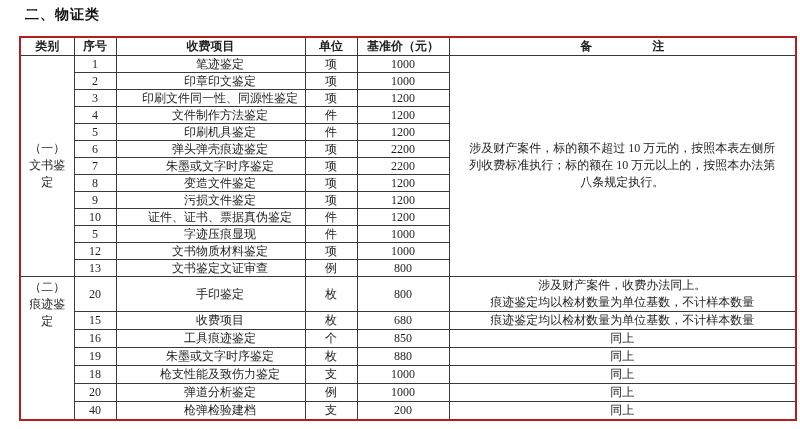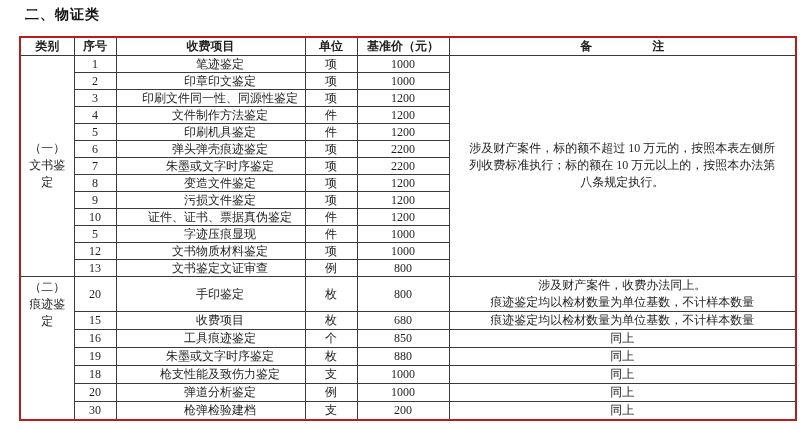--- a/index.html
+++ b/index.html
@@ -220,21 +220,21 @@
         <td class="remark">同上</td>
       </tr>
       <tr>
         <td class="seq">20</td>
         <td class="item">弹道分析鉴定</td>
         <td class="unit">例</td>
         <td class="price">1000</td>
         <td class="remark">同上</td>
       </tr>
       <tr>
-        <td class="seq">30</td>
+        <td class="seq">40</td>
         <td class="item">枪弹检验建档</td>
         <td class="unit">支</td>
         <td class="price">200</td>
         <td class="remark">同上</td>
       </tr>
     </tbody>
   </table>
 </div>
 
 </body></html>

